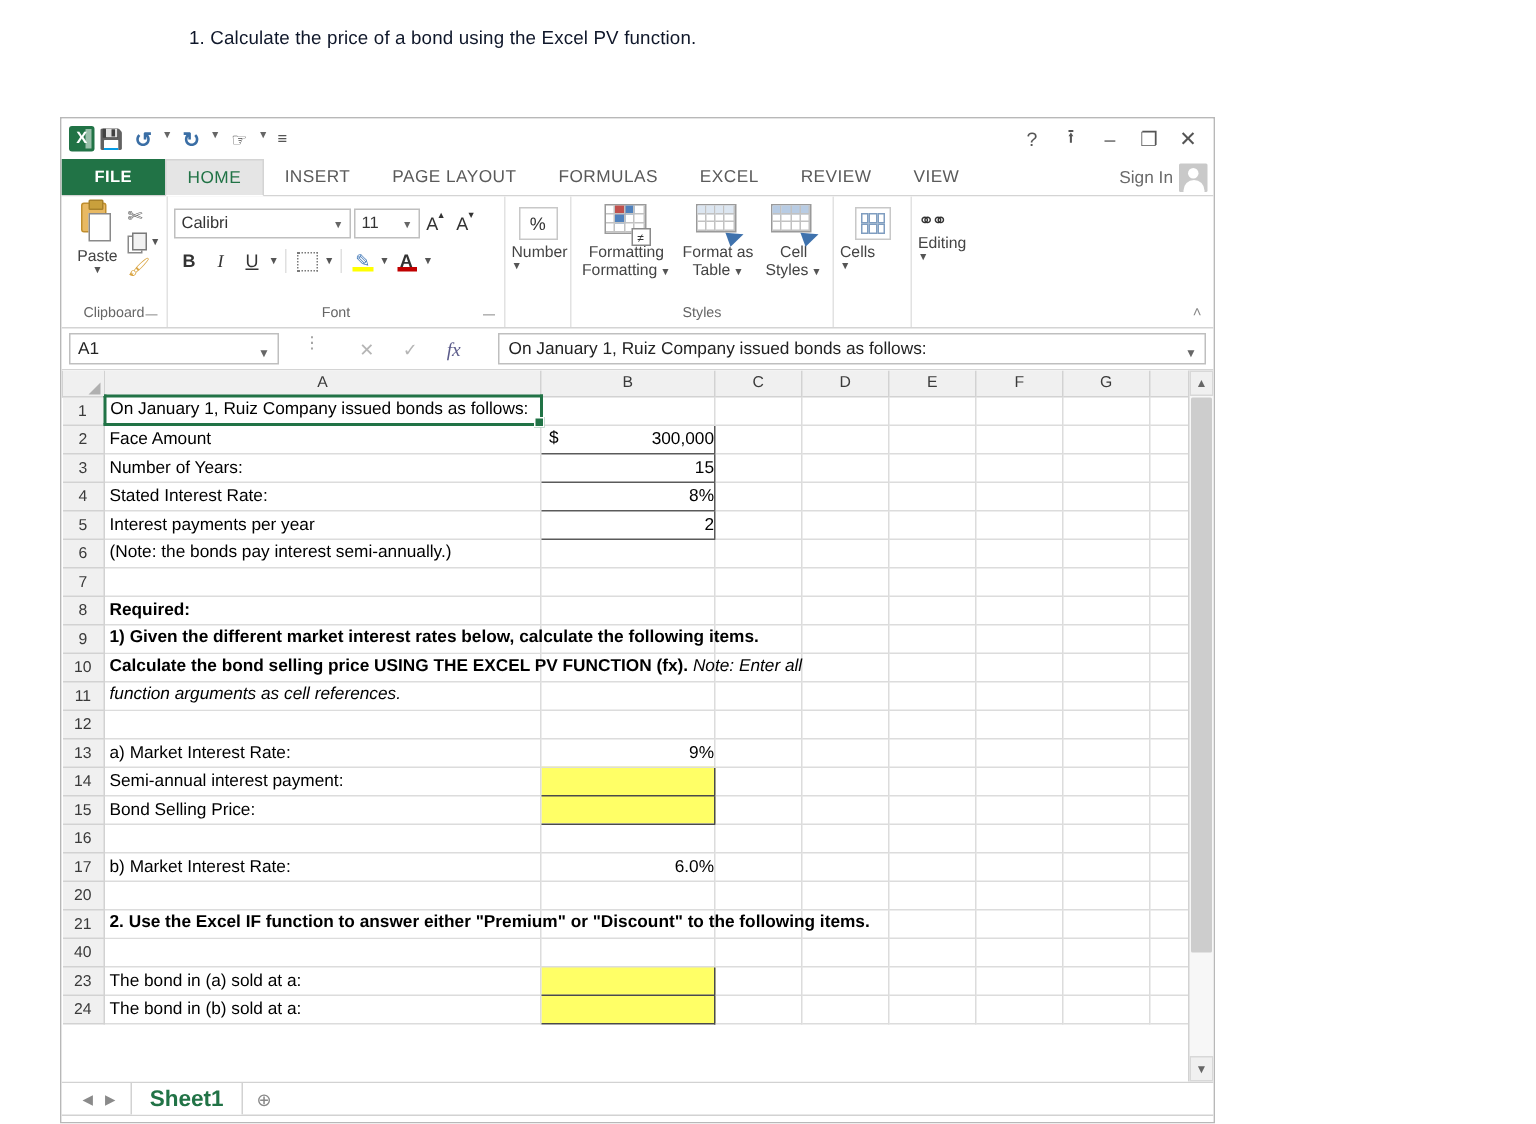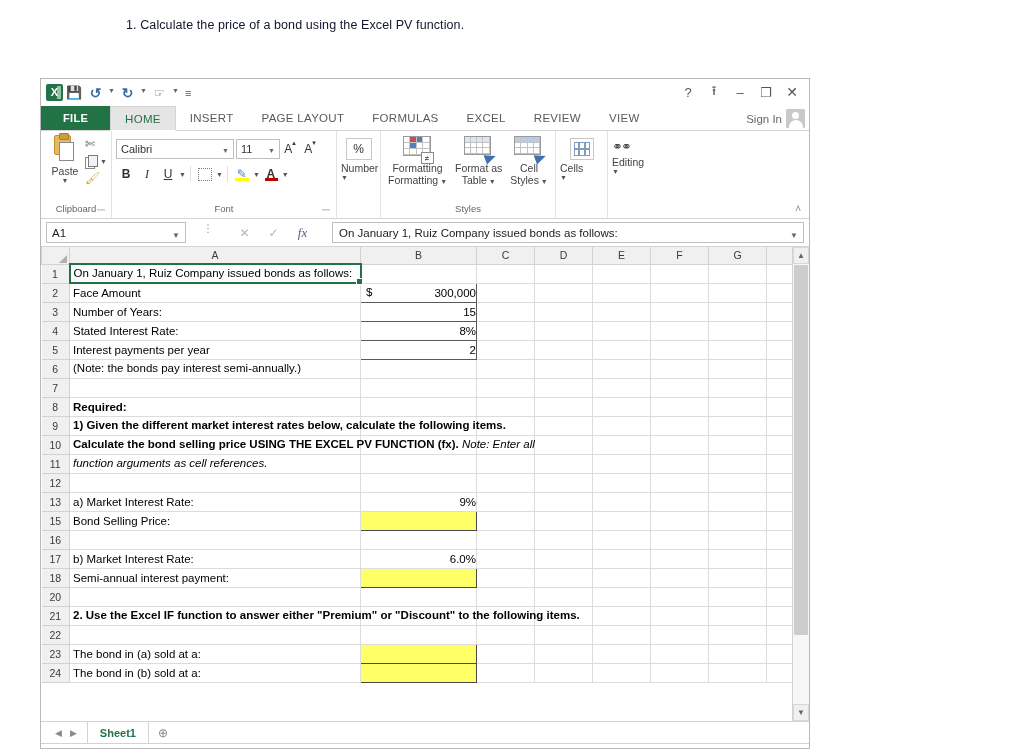--- a/index.html
+++ b/index.html
@@ -270,21 +270,21 @@
   .vs-btn.bot { position:absolute; bottom:0; left:0; right:0; }
   .vs-thumb { position:absolute; top:18px; left:1px; right:1px; height:370px; background:#cdcdcd; border-radius:1px;}
 
   
   .tabbar {
     height: 22px; display:flex; align-items:stretch; border-top:1px solid #d2d2d2;
     background:#fff; padding-left:4px; gap:0;
   }
   .navarrows { display:flex; align-items:center; gap:8px; padding:0 10px; font-size:9px; color:#8a8a8a; }
   .sheet-tab {
-    padding:0 12px; display:flex; align-items:center; font-size:11px; font-weight:bold;
+    padding:0 12px; display:flex; align-items:center; font-size:15px; font-weight:bold;
     color:#217346; border-left:1px solid #d2d2d2; border-right:1px solid #d2d2d2; background:#fff;
   }
   .add-sheet { width:28px; display:flex; align-items:center; justify-content:center; font-size:12px; color:#888; }
   .tabbar-fill { flex:1; }
 
   
   .statusbar { height:20px; display:flex; align-items:center; border-top:1px solid #d2d2d2;
                background:#fff; padding:0 6px; gap:6px; }
   .sb-box { width:12px; height:11px; border:1px solid #a8a8a8; background:#fff; }
   .zoom-track { width:110px; height:11px; border:1px solid #bdbdbd; background:#fff; }
@@ -725,20 +725,31 @@
             <td class="cell a">a)  Market Interest Rate:</td>
             <td class="cell right">9%</td>
             <td class="cell"></td>
                 <td class="cell"></td>
             <td class="cell"></td>
                 <td class="cell"></td>
             <td class="cell"></td>
                 <td class="cell"></td>
           </tr>
 
+          <tr>
+            <td class="rowhead">14</td>
+            <td class="cell a">     Semi-annual interest payment:</td>
+            <td class="cell right yellow"></td>
+            <td class="cell"></td>
+                <td class="cell"></td>
+            <td class="cell"></td>
+                <td class="cell"></td>
+            <td class="cell"></td>
+                <td class="cell"></td>
+          </tr>
 
           <tr>
             <td class="rowhead">15</td>
             <td class="cell a">     Bond Selling Price:</td>
             <td class="cell right yellow"></td>
             <td class="cell"></td>
                 <td class="cell"></td>
             <td class="cell"></td>
                 <td class="cell"></td>
             <td class="cell"></td>
@@ -762,31 +773,20 @@
             <td class="cell a">b)  Market Interest Rate:</td>
             <td class="cell right">6.0%</td>
             <td class="cell"></td>
                 <td class="cell"></td>
             <td class="cell"></td>
                 <td class="cell"></td>
             <td class="cell"></td>
                 <td class="cell"></td>
           </tr>
 
-          <tr>
-            <td class="rowhead">18</td>
-            <td class="cell a">     Semi-annual interest payment:</td>
-            <td class="cell right yellow"></td>
-            <td class="cell"></td>
-                <td class="cell"></td>
-            <td class="cell"></td>
-                <td class="cell"></td>
-            <td class="cell"></td>
-                <td class="cell"></td>
-          </tr>
 
 
           <tr>
             <td class="rowhead">20</td>
             <td class="cell a"></td>
             <td class="cell"></td>
             <td class="cell"></td>
                 <td class="cell"></td>
             <td class="cell"></td>
                 <td class="cell"></td>
@@ -802,21 +802,21 @@
             <td class="cell"></td>
             <td class="cell"></td>
                 <td class="cell"></td>
             <td class="cell"></td>
                 <td class="cell"></td>
             <td class="cell"></td>
                 <td class="cell"></td>
           </tr>
 
           <tr>
-            <td class="rowhead">22</td>
+            <td class="rowhead">40</td>
             <td class="cell a"></td>
             <td class="cell"></td>
             <td class="cell"></td>
                 <td class="cell"></td>
             <td class="cell"></td>
                 <td class="cell"></td>
             <td class="cell"></td>
                 <td class="cell"></td>
           </tr>
 

